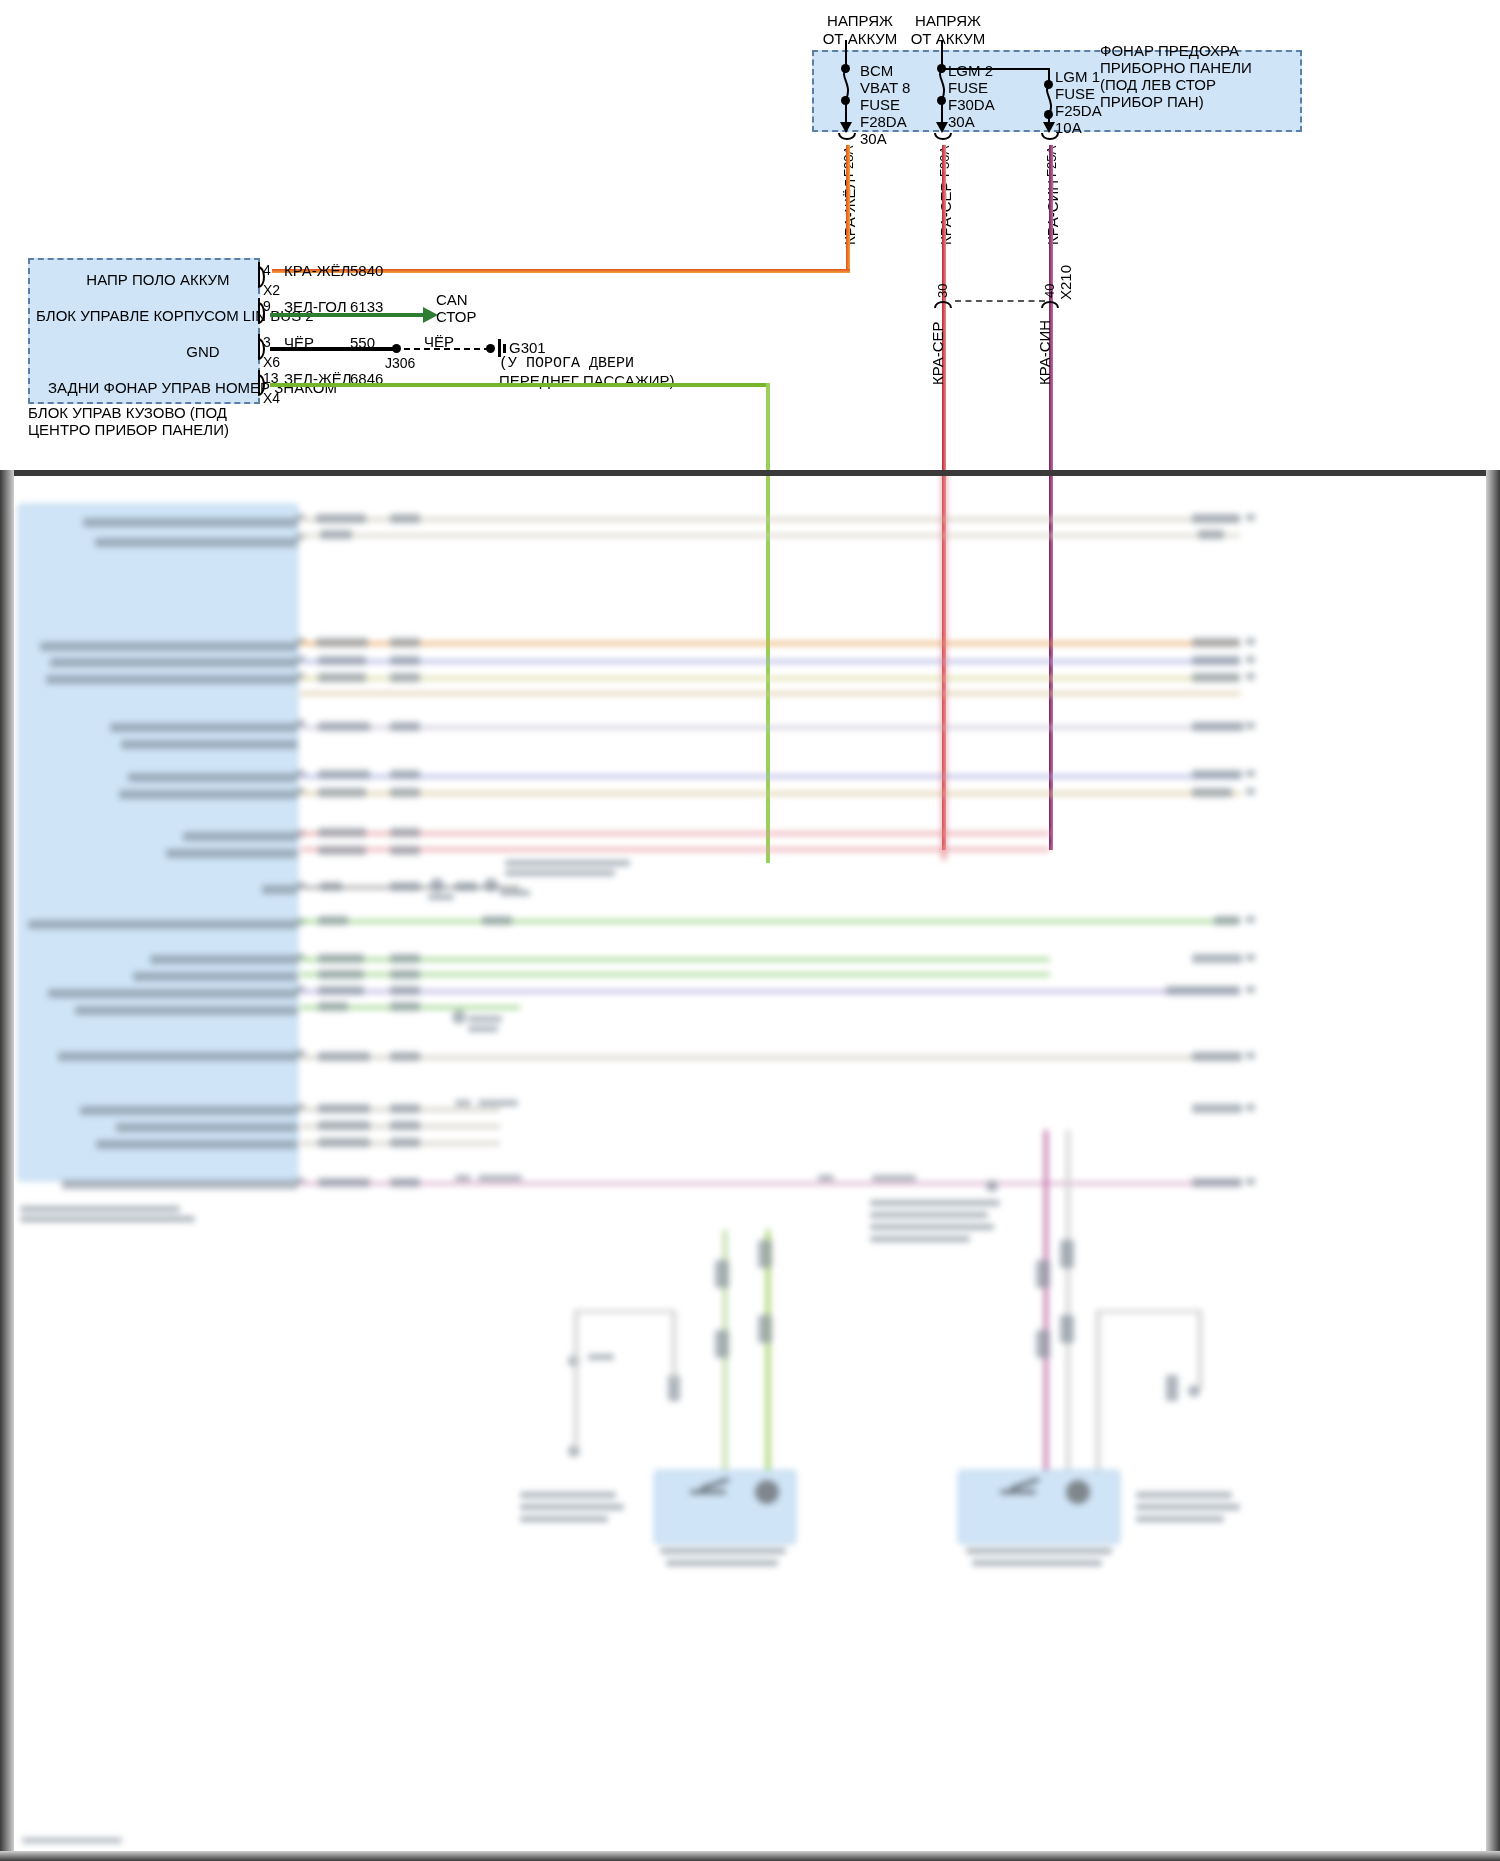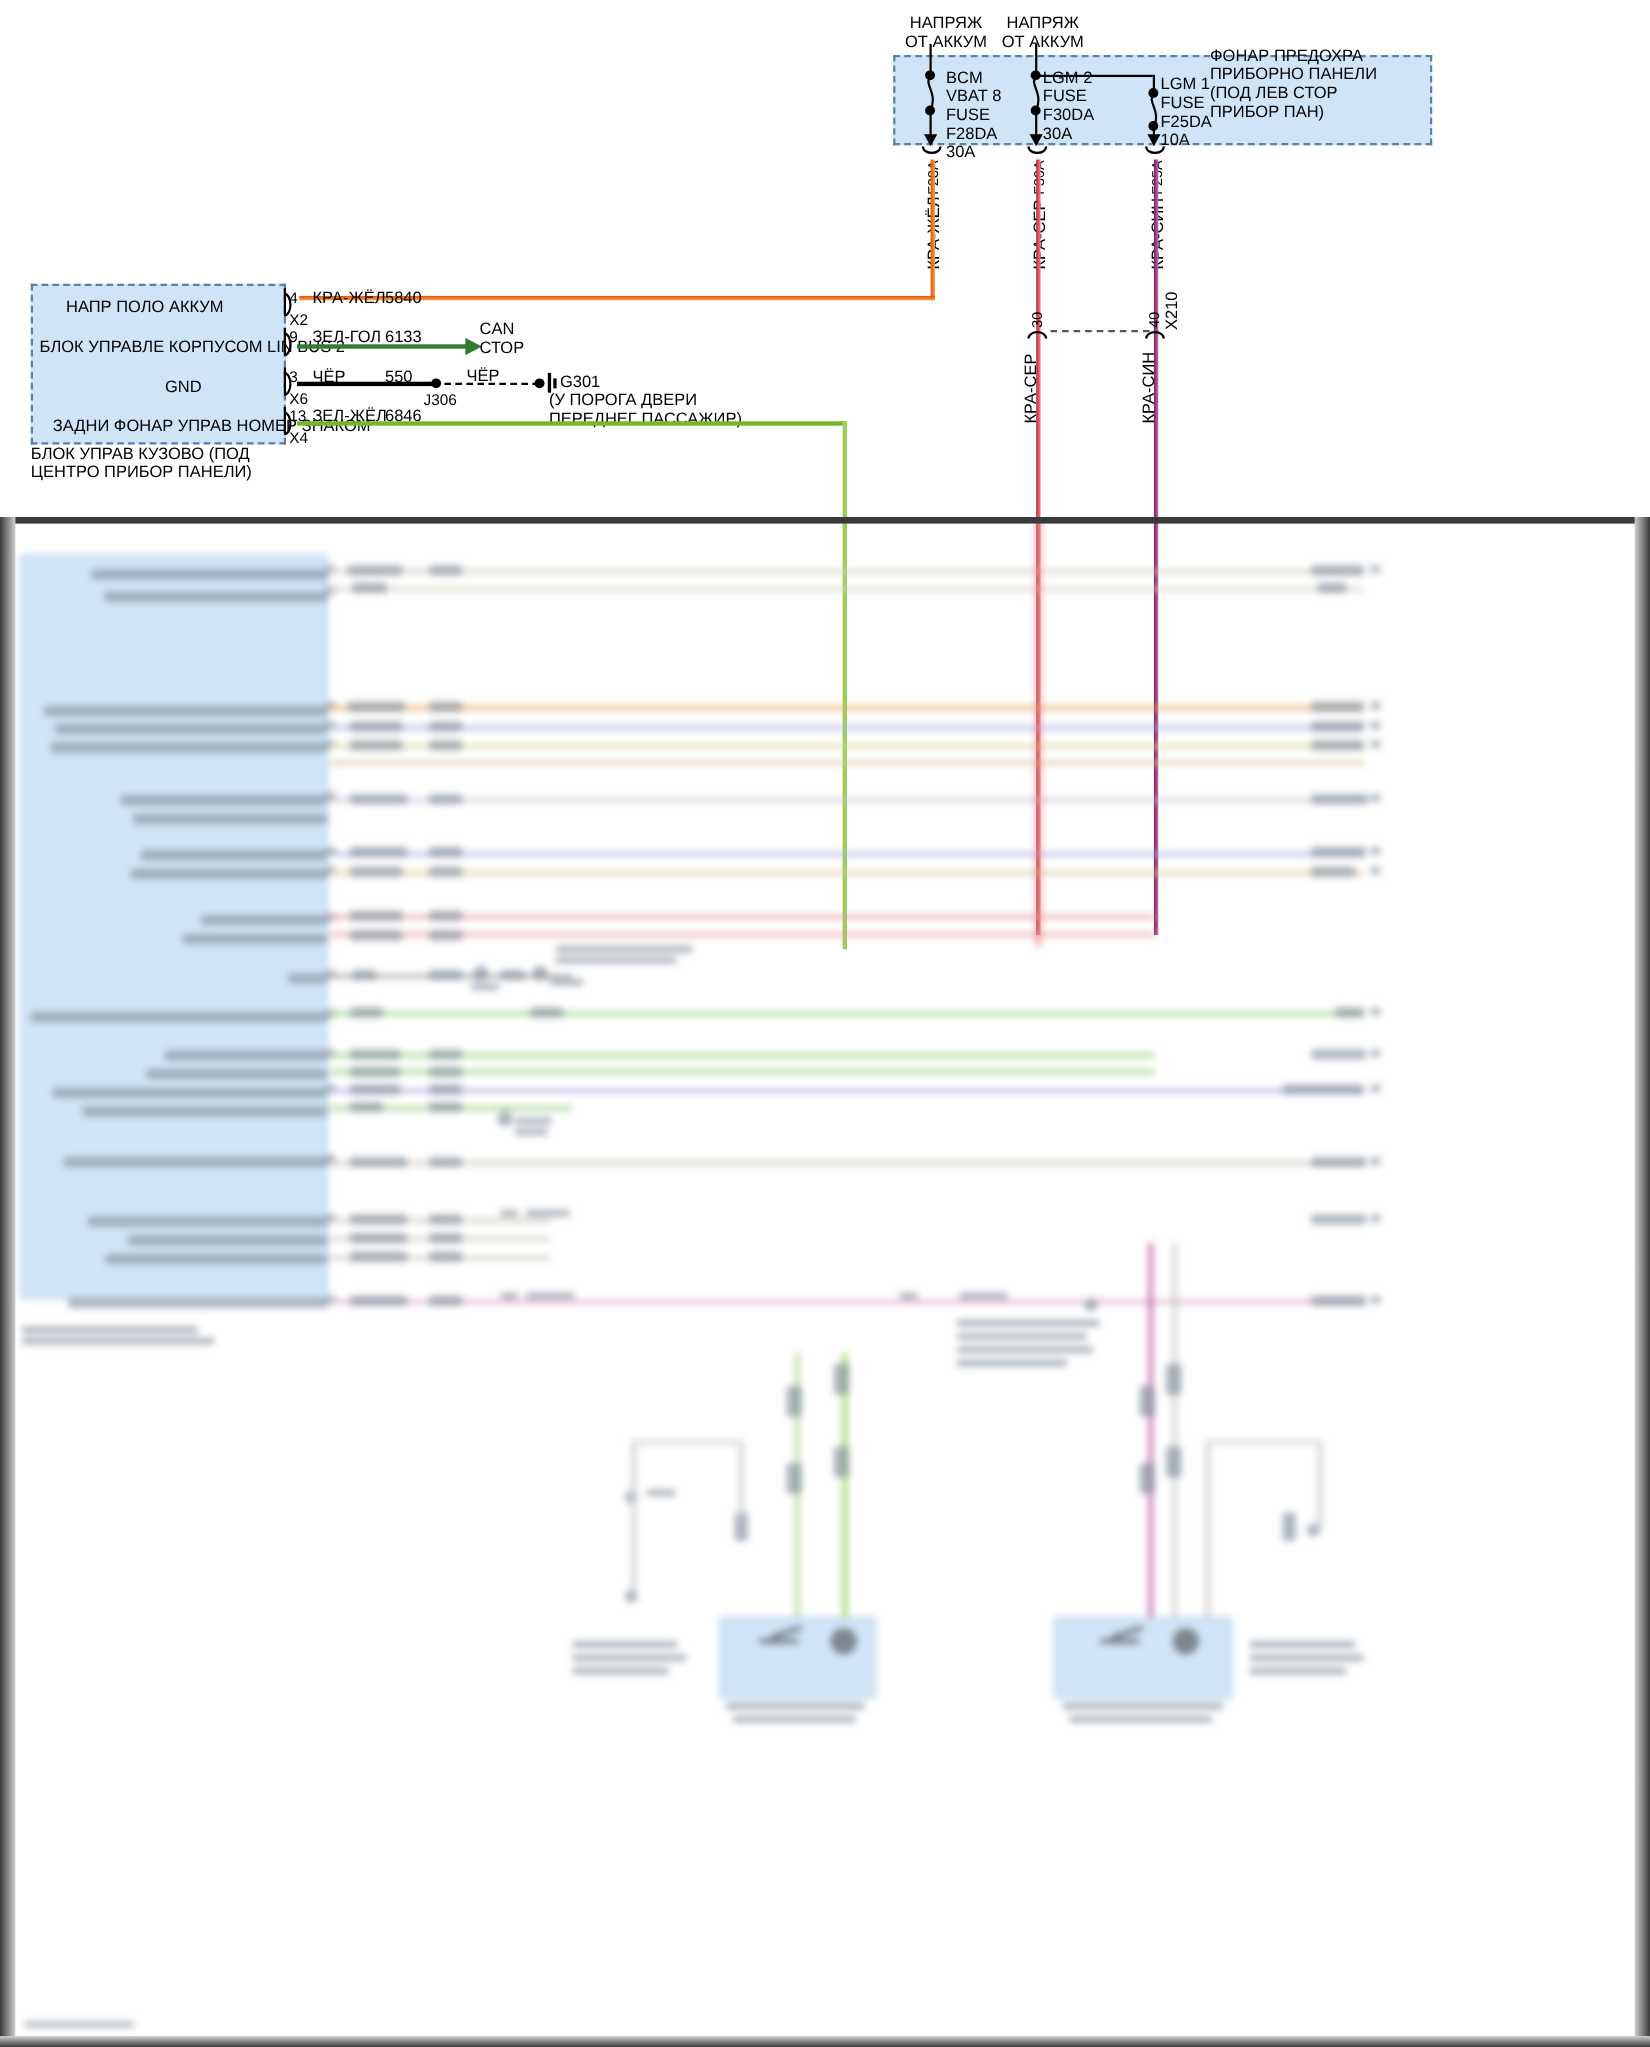--- a/index.html
+++ b/index.html
@@ -3,21 +3,21 @@
 <meta charset="utf-8">
 <style>
   html,body{margin:0;padding:0;background:#ffffff;}
   body{font-family:"Liberation Sans",sans-serif;}
   #page{position:relative;width:1500px;height:1861px;background:#ffffff;overflow:hidden;}
 
   
   .txt{position:absolute;color:#000;font-size:15px;line-height:18px;white-space:pre;}
   .txt.sm{font-size:14px;}
   .txt.c{text-align:center;}
-  .txt.r{text-align:left;}
+  .txt.r{text-align:center;}
   .vtxt{position:absolute;color:#000;font-size:15px;white-space:nowrap;
         transform-origin:0 0;transform:rotate(-90deg);}
 
   .hline{position:absolute;height:0;border-top:2px solid #000;}
   .vline{position:absolute;width:0;border-left:2px solid #000;}
 
   .dash-box{position:absolute;border:2px dashed #5a80a8;background:#cfe4f7;box-sizing:border-box;}
   .dash-line-h{position:absolute;height:0;border-top:2px dashed #555;}
   .dot{position:absolute;width:9px;height:9px;border-radius:50%;background:#000;}
 
@@ -185,21 +185,21 @@
 
   <div class="wire h" style="left:270px;top:347px;width:125px;background:#000;"></div>
   <div class="dot" style="left:392px;top:344px;"></div>
   <div class="txt sm" style="left:385px;top:354px;">J306</div>
   <div class="dash-line-h" style="left:404px;top:348px;width:86px;border-top-color:#000;"></div>
   <div class="txt" style="left:424px;top:333px;">ЧЁР</div>
   <div class="dot" style="left:486px;top:344px;"></div>
   <div class="gnd-bar" style="left:498px;top:339px;height:18px;"></div>
   <div class="gnd-bar2" style="left:503px;top:344px;height:9px;"></div>
   <div class="txt" style="left:509px;top:339px;">G301</div>
-  <div class="txt" style="left:499px;top:355px;">(У ПОРОГА ДВЕРИ</div>
+  <div class="txt" style="left:499px;top:355px;font-family:Liberation Mono, monospace;">(У ПОРОГА ДВЕРИ</div>
   <div class="txt" style="left:499px;top:372px;">ПЕРЕДНЕГ ПАССАЖИР)</div>
 
   <div class="txt r" style="left:48px;top:379px;width:208px;">ЗАДНИ ФОНАР УПРАВ НОМЕР ЗНАКОМ</div>
   <svg style="position:absolute;left:258px;top:374px;width:14px;height:22px;" viewBox="0 0 14 22">
     <path d="M0 1 C 8 1, 8 21, 0 21" stroke="#000" stroke-width="2" fill="none"></path>
   </svg>
   <div class="vline" style="left:258px;top:370px;height:24px;"></div>
   <div class="txt sm" style="left:263px;top:369px;">13</div>
   <div class="txt sm" style="left:263px;top:389px;">X4</div>
   <div class="txt" style="left:284px;top:370px;">ЗЕЛ-ЖЁЛ</div>

